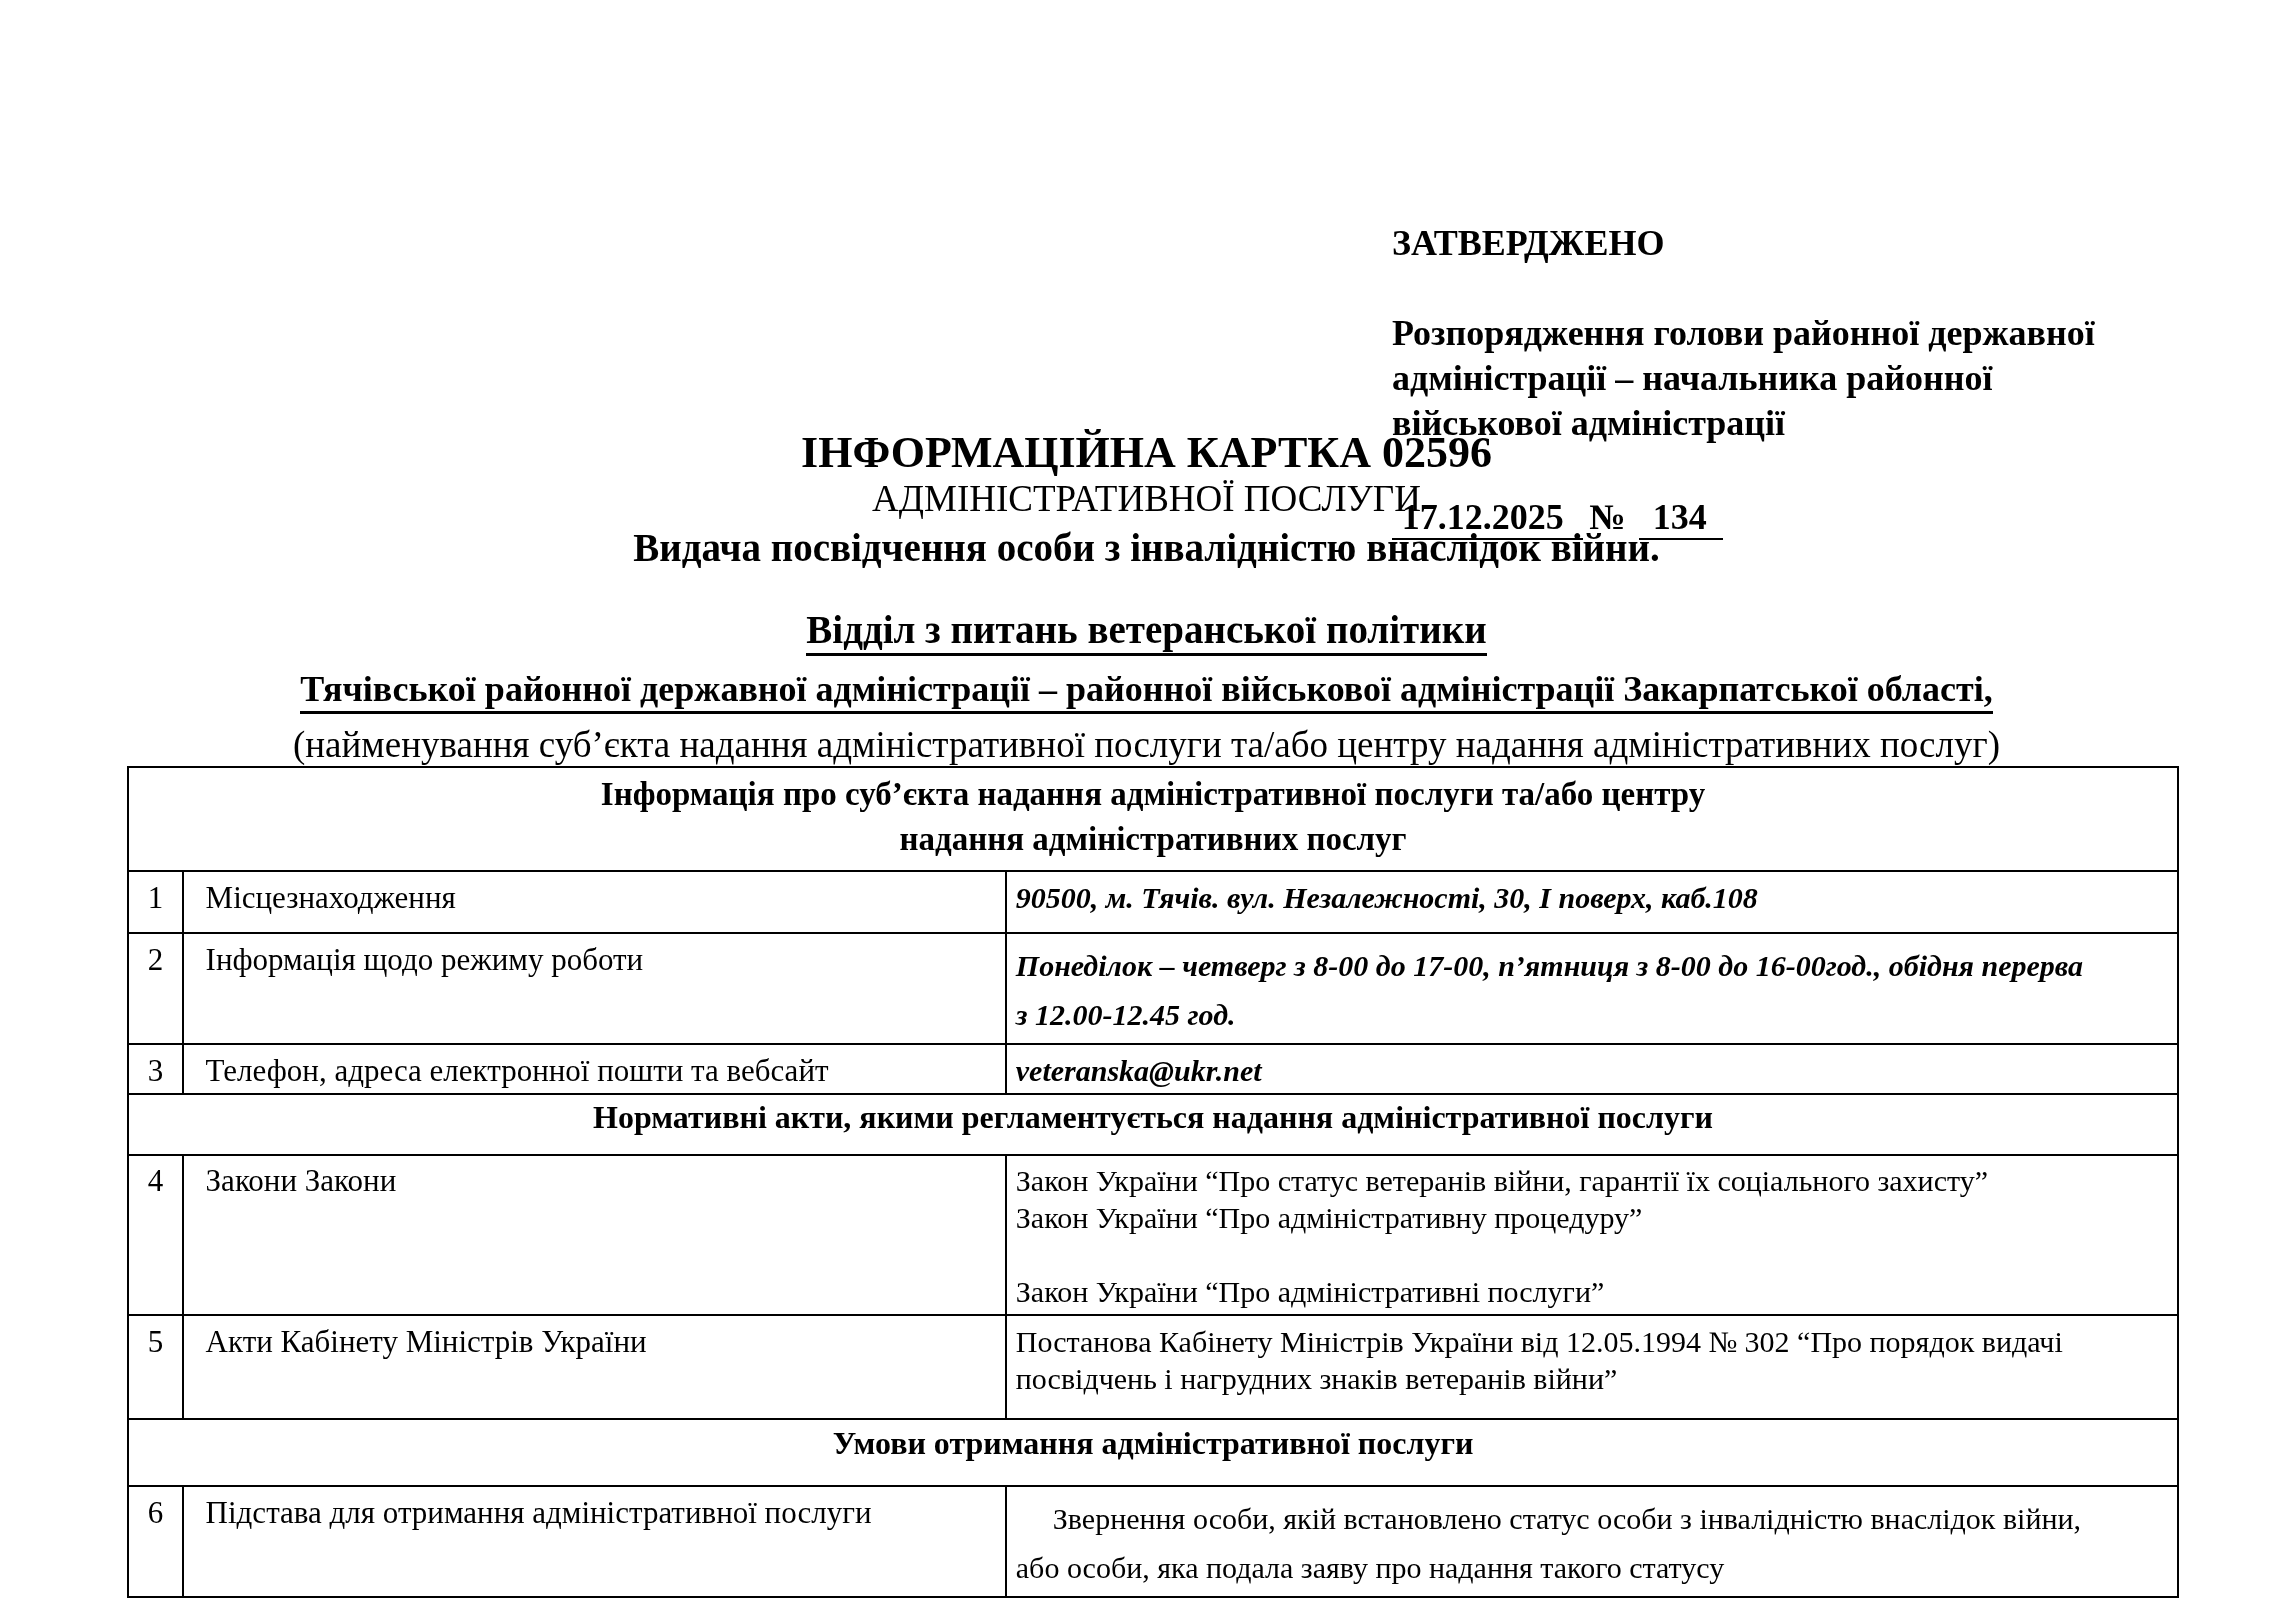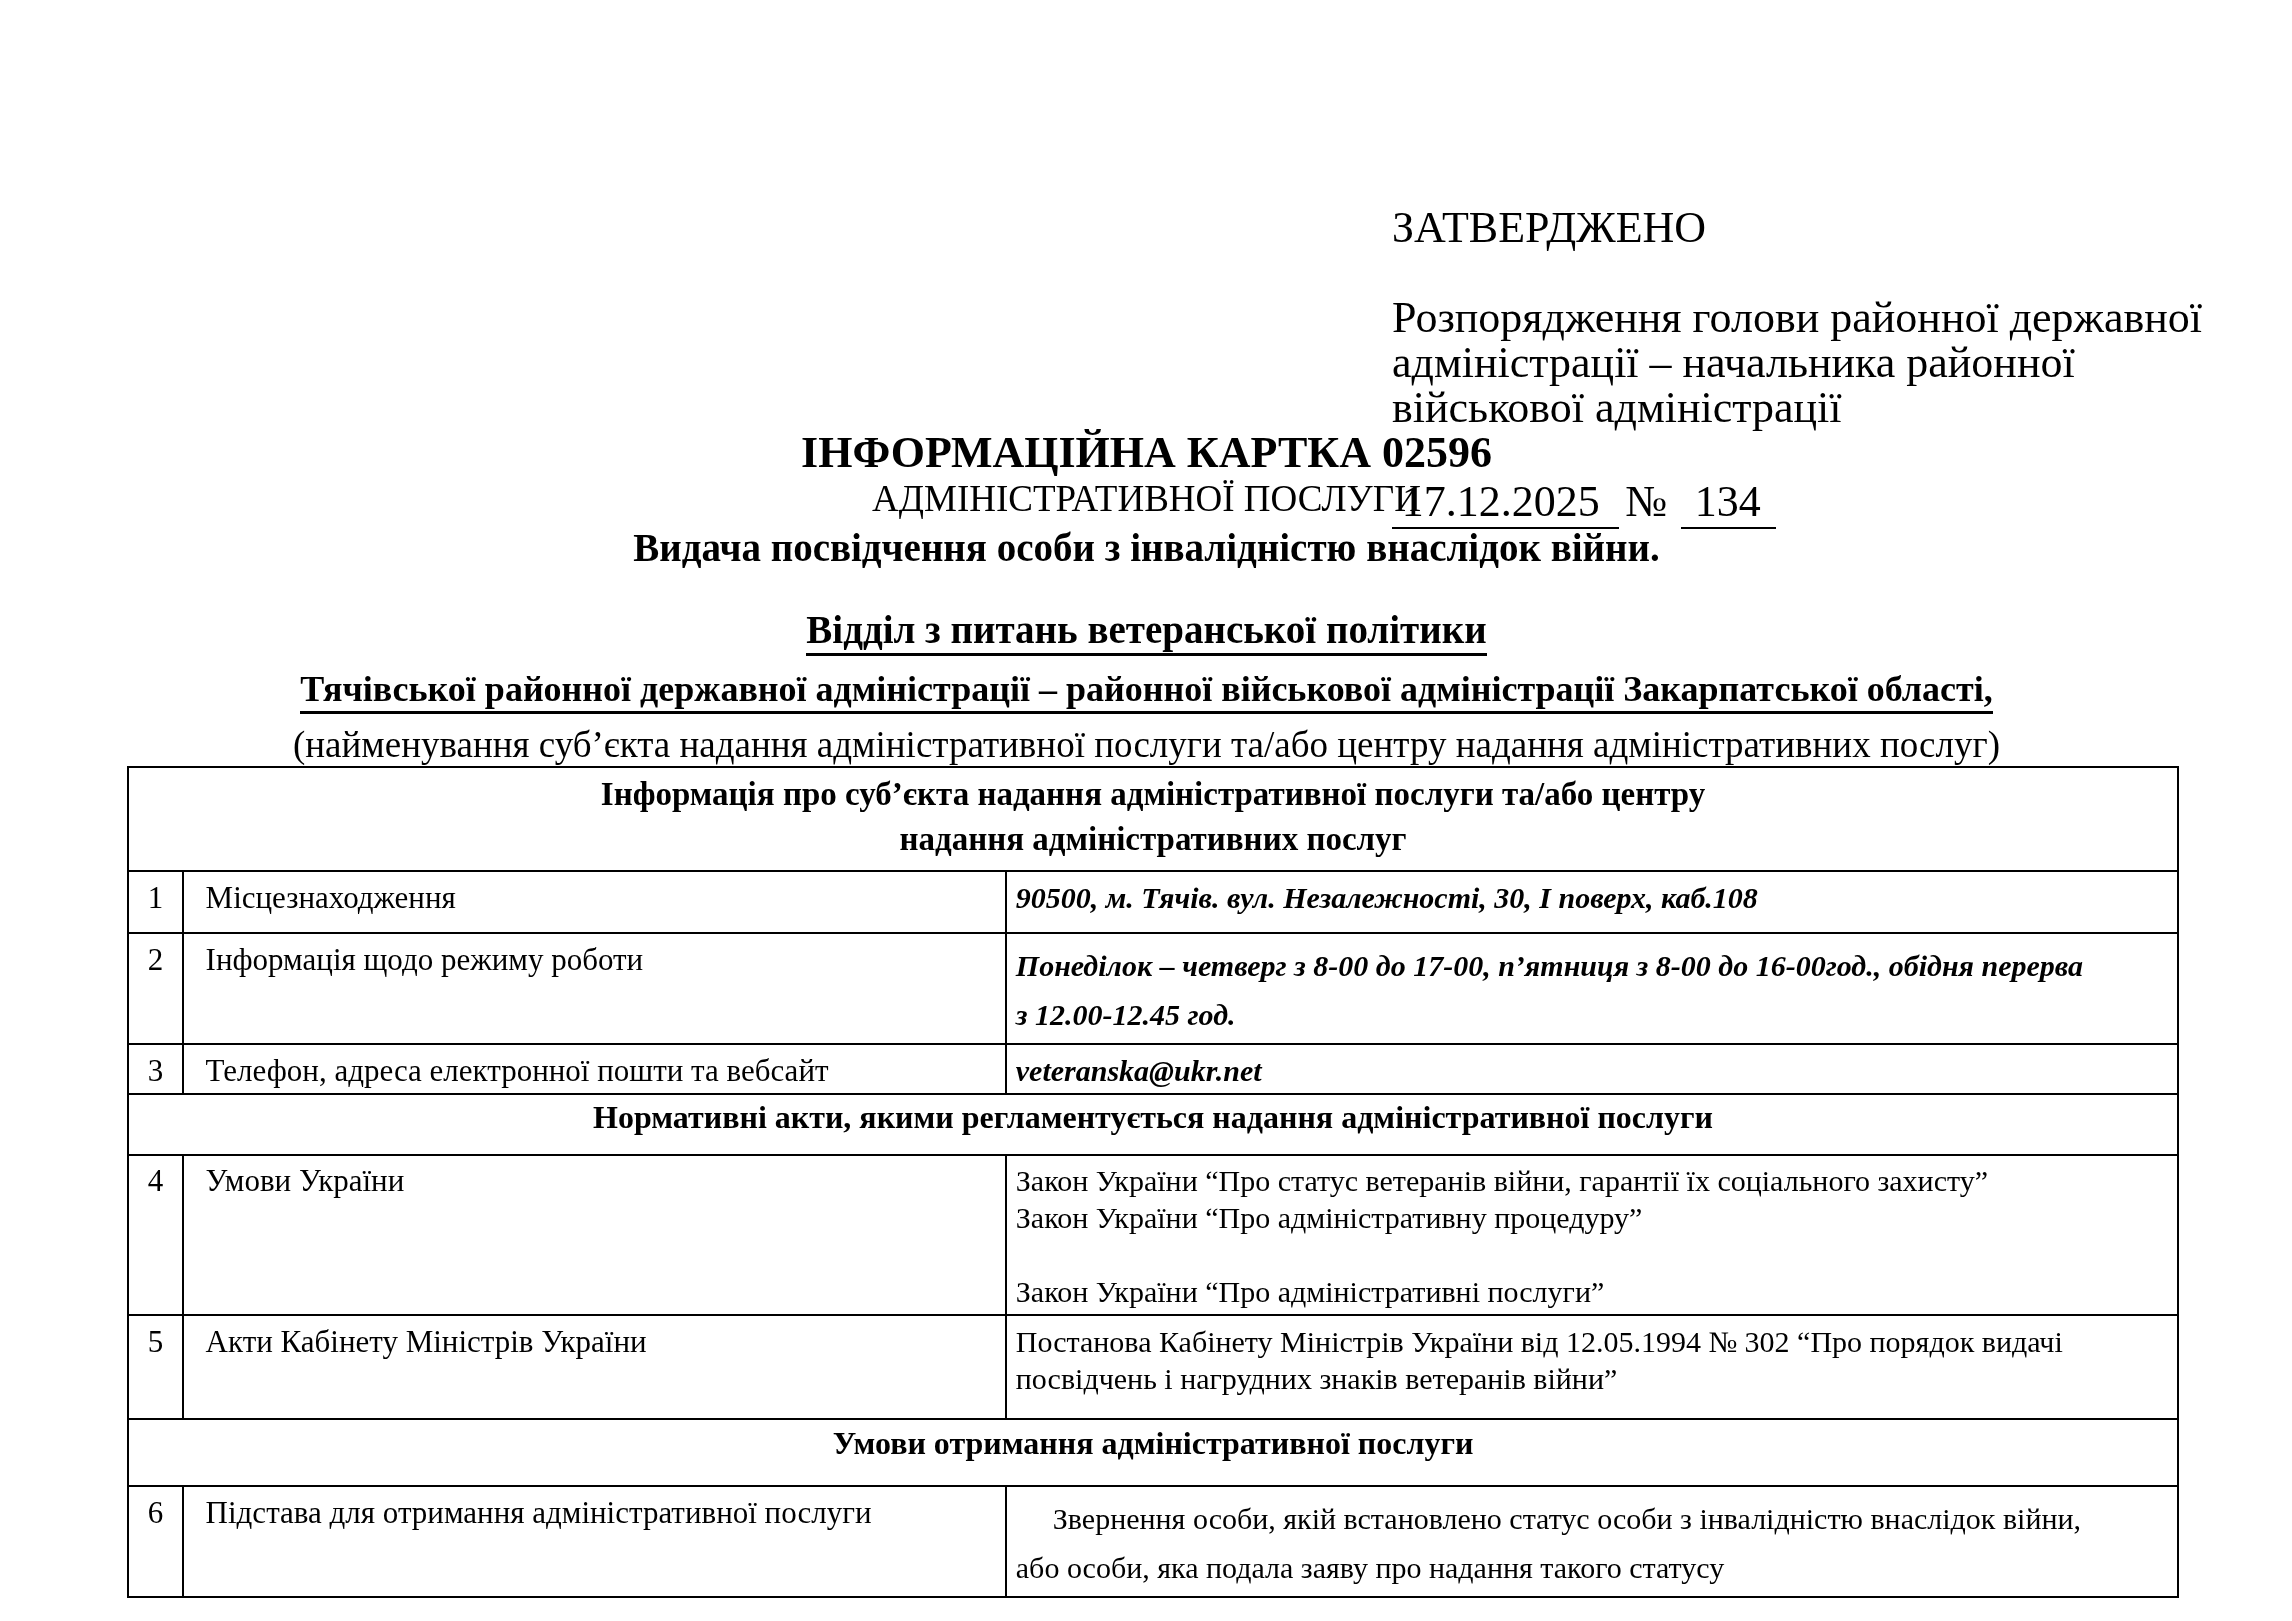--- a/index.html
+++ b/index.html
@@ -7,23 +7,24 @@
     position:relative;
     width:2293px;height:1621px;
     background:#ffffff;
     color:#000;
     font-family:"Liberation Serif","DejaVu Serif",serif;
     overflow:hidden;
   }
 
   
   .approval{
-    position:absolute;left:1392px;top:160px;
-    font-size:44px;line-height:45px;
+    position:absolute;left:1392px;top:176px;
+    font-size:36px;line-height:45px;
     white-space:pre-line;
+    font-weight:bold;
   }
   .approval-line{white-space:pre-line;}
   .approval-date{margin-top:3.9px;white-space:nowrap;}
   .u-date{border-bottom:2.9px solid #000;padding:0 19.6px 1px 9.8px;}
   .u-num{border-bottom:2.9px solid #000;padding:0 15.7px 1px 13.7px;margin-left:13.7px;}
   .no-sign{margin-left:5.9px;}
 
   
   .heading{position:absolute;left:0;top:428px;width:2293px;text-align:center;}
   .doc-title{font-size:44px;font-weight:bold;line-height:49px;}
@@ -122,21 +123,21 @@
         <td class="lab">Телефон, адреса електронної пошти та вебсайт</td>
         <td class="val">veteranska@ukr.net</td>
       </tr>
 
       <tr style="height:61px">
         <td class="sec sec-small" colspan="3">Нормативні акти, якими регламентується надання адміністративної послуги</td>
       </tr>
 
       <tr style="height:145px">
         <td class="num">4</td>
-        <td class="lab">Умови України</td>
+        <td class="lab">Закони Закони</td>
         <td class="val">Закон України “Про статус ветеранів війни, гарантії їх соціального захисту”
 Закон України “Про адміністративну процедуру”
 
 Закон України “Про адміністративні послуги”</td>
       </tr>
 
       <tr style="height:104px">
         <td class="num">5</td>
         <td class="lab">Акти Кабінету Міністрів України</td>
         <td class="val">Постанова Кабінету Міністрів України від 12.05.1994 № 302 “Про порядок видачі

